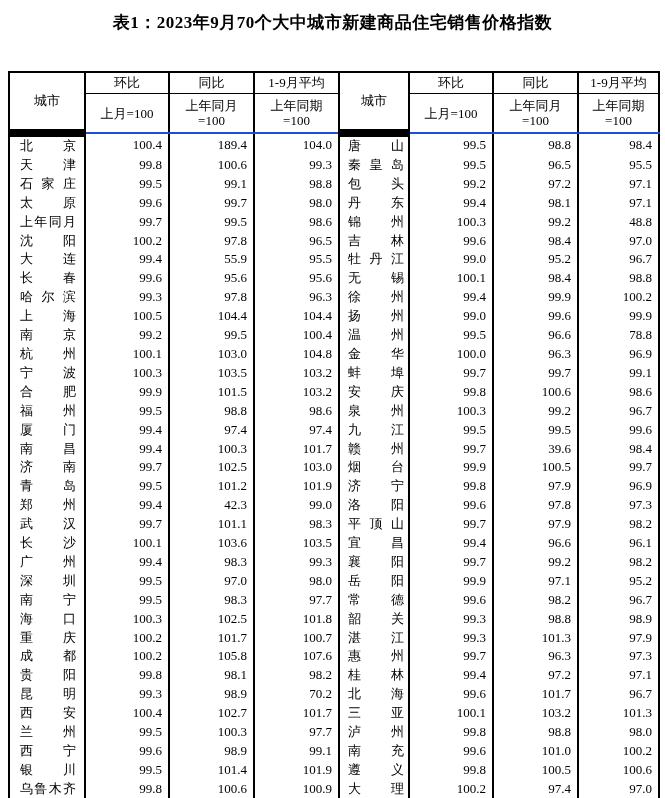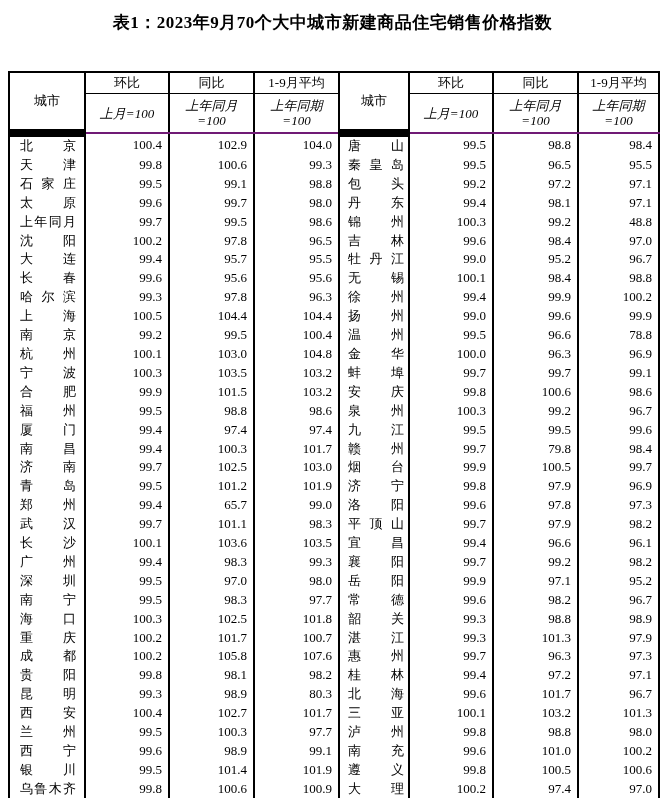--- a/index.html
+++ b/index.html
@@ -47,22 +47,21 @@
     border-bottom: 1px solid #000;
   }
   thead th.city-hdr {
     text-align: center;
     border-bottom: 8px solid #000000;
   }
   thead tr.hdr-bottom td {
     height: 38px;
     text-align: center;
     line-height: 15px;
-    border-bottom: 2px solid #701a75;
-    font-style: italic;
+    border-bottom: 2px solid #1d4ed8;
   }
   
   tbody td {
     height: 18.9px;
     line-height: 18.9px;
     white-space: nowrap;
     overflow: hidden;
   }
   tbody td.num {
     text-align: right;
@@ -115,21 +114,21 @@
       <td><span>上年同期</span><br><span>=100</span></td>
       <td>上月=100</td>
       <td><span>上年同月</span><br><span>=100</span></td>
       <td><span>上年同期</span><br><span>=100</span></td>
     </tr>
   </thead>
   <tbody>
       <tr>
         <td class="city"><span class="city-name">北京</span></td>
         <td class="num">100.4</td>
-        <td class="num">102.9</td>
+        <td class="num">189.4</td>
         <td class="num">104.0</td>
         <td class="city r"><span class="city-name">唐山</span></td>
         <td class="num">99.5</td>
         <td class="num">98.8</td>
         <td class="num">98.4</td>
       </tr>
       <tr>
         <td class="city"><span class="city-name">天津</span></td>
         <td class="num">99.8</td>
         <td class="num">100.6</td>
@@ -175,21 +174,21 @@
         <td class="num">97.8</td>
         <td class="num">96.5</td>
         <td class="city r"><span class="city-name">吉林</span></td>
         <td class="num">99.6</td>
         <td class="num">98.4</td>
         <td class="num">97.0</td>
       </tr>
       <tr>
         <td class="city"><span class="city-name">大连</span></td>
         <td class="num">99.4</td>
-        <td class="num">95.7</td>
+        <td class="num">55.9</td>
         <td class="num">95.5</td>
         <td class="city r"><span class="city-name">牡丹江</span></td>
         <td class="num">99.0</td>
         <td class="num">95.2</td>
         <td class="num">96.7</td>
       </tr>
       <tr>
         <td class="city"><span class="city-name">长春</span></td>
         <td class="num">99.6</td>
         <td class="num">95.6</td>
@@ -279,21 +278,21 @@
         <td class="num">99.5</td>
         <td class="num">99.6</td>
       </tr>
       <tr>
         <td class="city"><span class="city-name">南昌</span></td>
         <td class="num">99.4</td>
         <td class="num">100.3</td>
         <td class="num">101.7</td>
         <td class="city r"><span class="city-name">赣州</span></td>
         <td class="num">99.7</td>
-        <td class="num">79.8</td>
+        <td class="num">39.6</td>
         <td class="num">98.4</td>
       </tr>
       <tr>
         <td class="city"><span class="city-name">济南</span></td>
         <td class="num">99.7</td>
         <td class="num">102.5</td>
         <td class="num">103.0</td>
         <td class="city r"><span class="city-name">烟台</span></td>
         <td class="num">99.9</td>
         <td class="num">100.5</td>
@@ -305,21 +304,21 @@
         <td class="num">101.2</td>
         <td class="num">101.9</td>
         <td class="city r"><span class="city-name">济宁</span></td>
         <td class="num">99.8</td>
         <td class="num">97.9</td>
         <td class="num">96.9</td>
       </tr>
       <tr>
         <td class="city"><span class="city-name">郑州</span></td>
         <td class="num">99.4</td>
-        <td class="num">65.7</td>
+        <td class="num">42.3</td>
         <td class="num">99.0</td>
         <td class="city r"><span class="city-name">洛阳</span></td>
         <td class="num">99.6</td>
         <td class="num">97.8</td>
         <td class="num">97.3</td>
       </tr>
       <tr>
         <td class="city"><span class="city-name">武汉</span></td>
         <td class="num">99.7</td>
         <td class="num">101.1</td>
@@ -406,21 +405,21 @@
         <td class="num">98.2</td>
         <td class="city r"><span class="city-name">桂林</span></td>
         <td class="num">99.4</td>
         <td class="num">97.2</td>
         <td class="num">97.1</td>
       </tr>
       <tr>
         <td class="city"><span class="city-name">昆明</span></td>
         <td class="num">99.3</td>
         <td class="num">98.9</td>
-        <td class="num">80.3</td>
+        <td class="num">70.2</td>
         <td class="city r"><span class="city-name">北海</span></td>
         <td class="num">99.6</td>
         <td class="num">101.7</td>
         <td class="num">96.7</td>
       </tr>
       <tr>
         <td class="city"><span class="city-name">西安</span></td>
         <td class="num">100.4</td>
         <td class="num">102.7</td>
         <td class="num">101.7</td>

